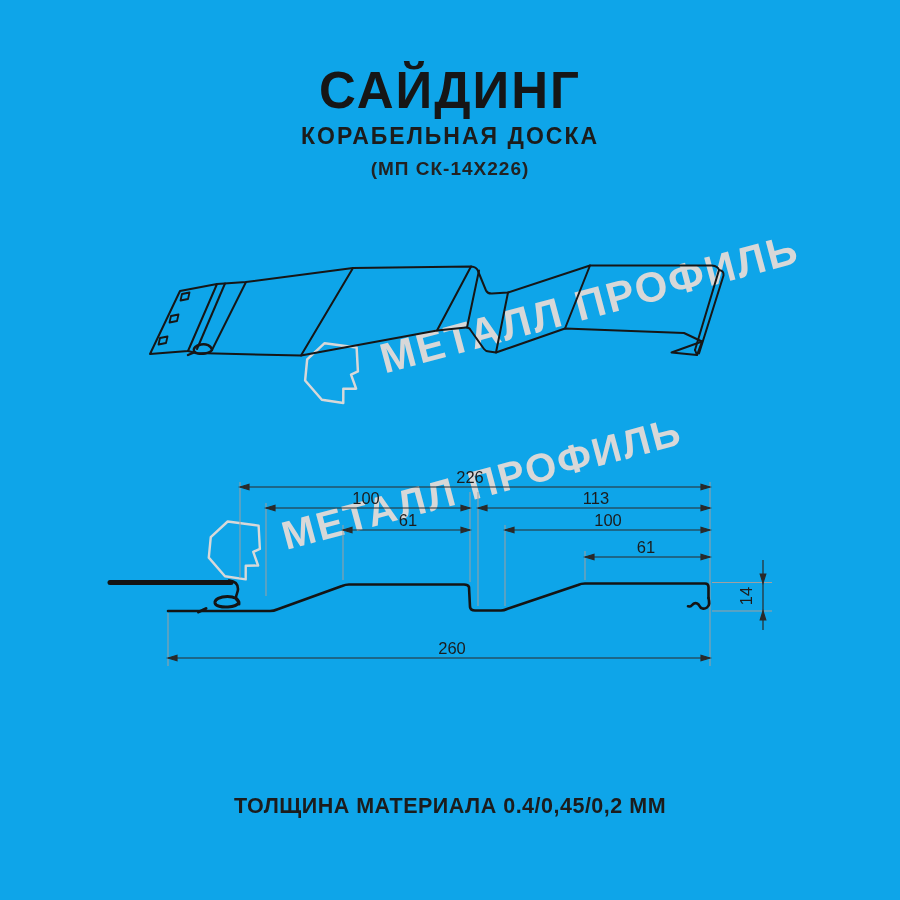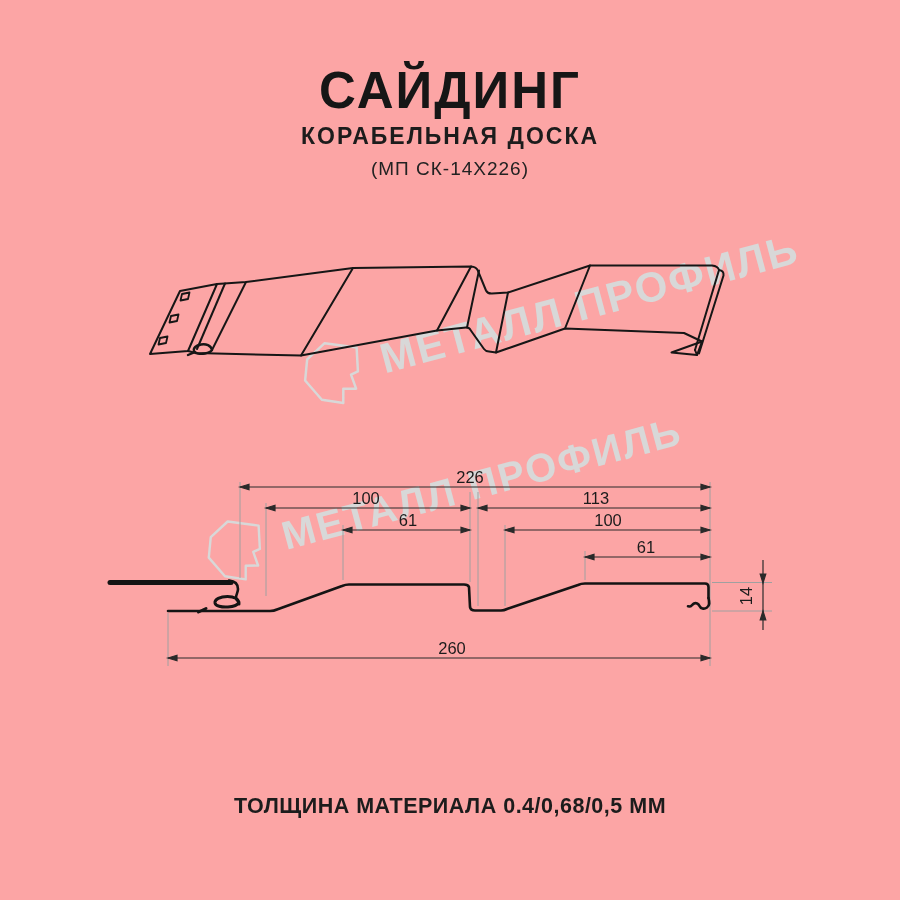--- a/index.html
+++ b/index.html
@@ -1,21 +1,21 @@
 <!DOCTYPE html>
 <html><head>
 <meta charset="utf-8">
 <style>
   html,body{margin:0;padding:0;background:#fff;}
-  .page{position:relative;width:900px;height:900px;background:#fca5a5;overflow:hidden;
+  .page{position:relative;width:900px;height:900px;background:#0ea5e9;overflow:hidden;
         font-family:"Liberation Sans","DejaVu Sans",sans-serif;color:#1a1a1a;}
   .title-block{position:absolute;left:0;top:64px;width:900px;text-align:center;}
   .title-main{font-size:51px;font-weight:bold;letter-spacing:2px;line-height:1.04;color:#161616;}
   .title-sub{margin-top:6px;font-size:23px;font-weight:bold;letter-spacing:2px;color:#1c1c1c;}
-  .title-model{margin-top:8px;font-size:19px;font-weight:normal;letter-spacing:1px;color:#222;}
+  .title-model{margin-top:8px;font-size:19px;font-weight:bold;letter-spacing:1px;color:#222;}
   .footer-note{position:absolute;left:0;top:794px;width:900px;text-align:center;
                font-size:21.5px;font-weight:bold;letter-spacing:0.5px;color:#1c1c1c;}
   svg text{font-family:"Liberation Sans","DejaVu Sans",sans-serif;}
   .dim-label{font-size:16.5px;fill:#1c1c1c;}
   .wm-text{font-weight:bold;letter-spacing:2px;}
 </style>
 </head>
 <body>
 
 <div class="page">
@@ -142,14 +142,14 @@
       <text class="dim-label" x="366" y="503.5" text-anchor="middle">100</text>
       <text class="dim-label" x="596" y="503.5" text-anchor="middle">113</text>
       <text class="dim-label" x="408" y="525.5" text-anchor="middle">61</text>
       <text class="dim-label" x="608" y="525.5" text-anchor="middle">100</text>
       <text class="dim-label" x="646" y="552.5" text-anchor="middle">61</text>
       <text class="dim-label" x="452" y="653.5" text-anchor="middle">260</text>
       <text class="dim-label" transform="translate(752,596) rotate(-90)" text-anchor="middle">14</text>
     </g>
   </svg>
 
-  <div class="footer-note">ТОЛЩИНА МАТЕРИАЛА 0.4/0,68/0,5 ММ</div>
+  <div class="footer-note">ТОЛЩИНА МАТЕРИАЛА 0.4/0,45/0,2 ММ</div>
 </div>
 
 </body></html>

